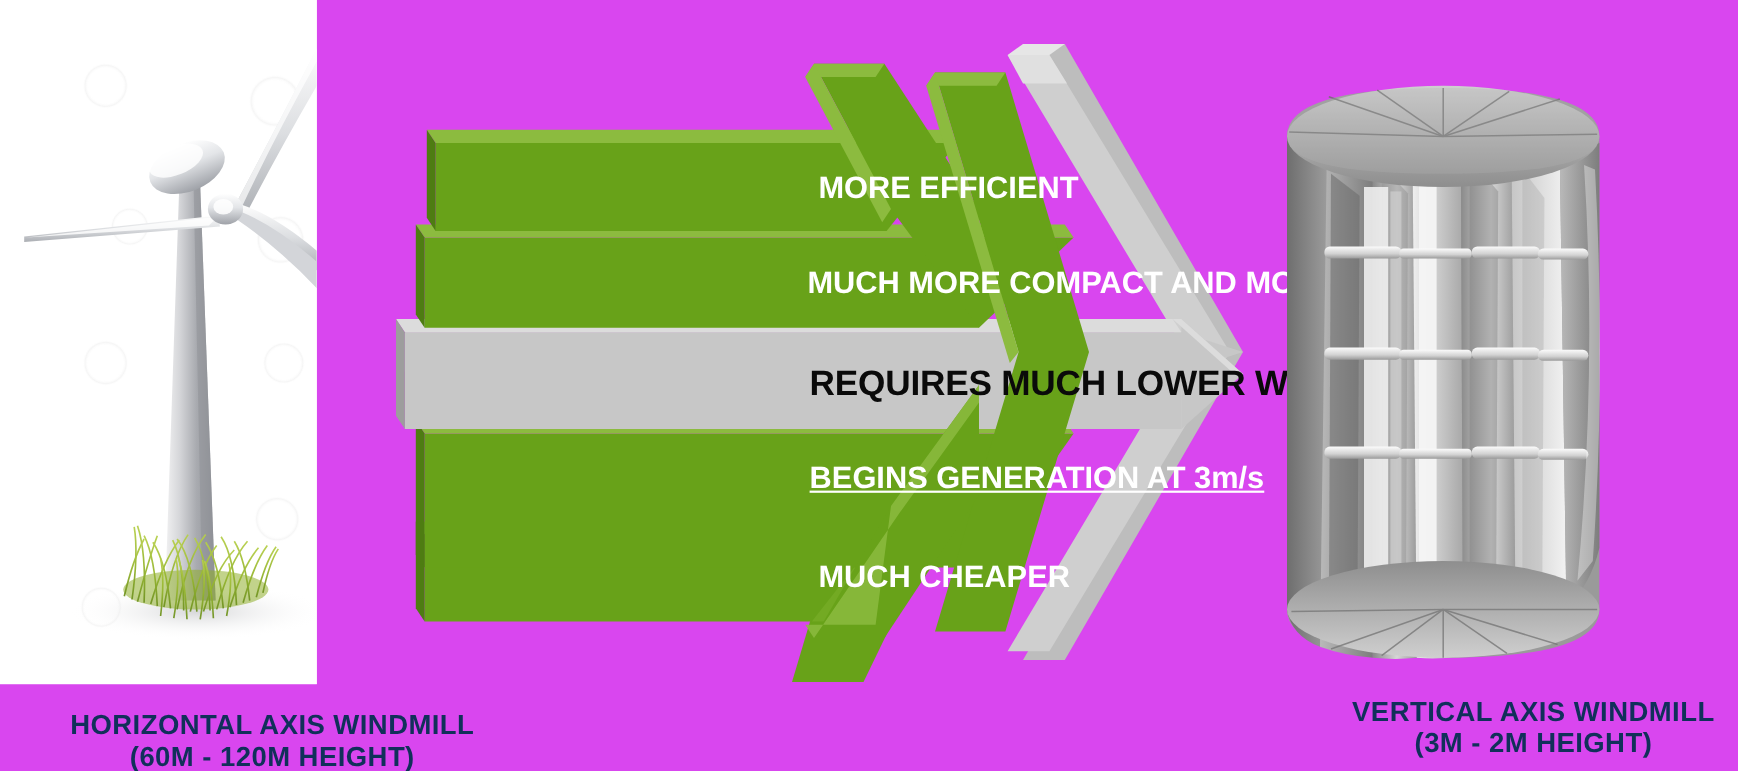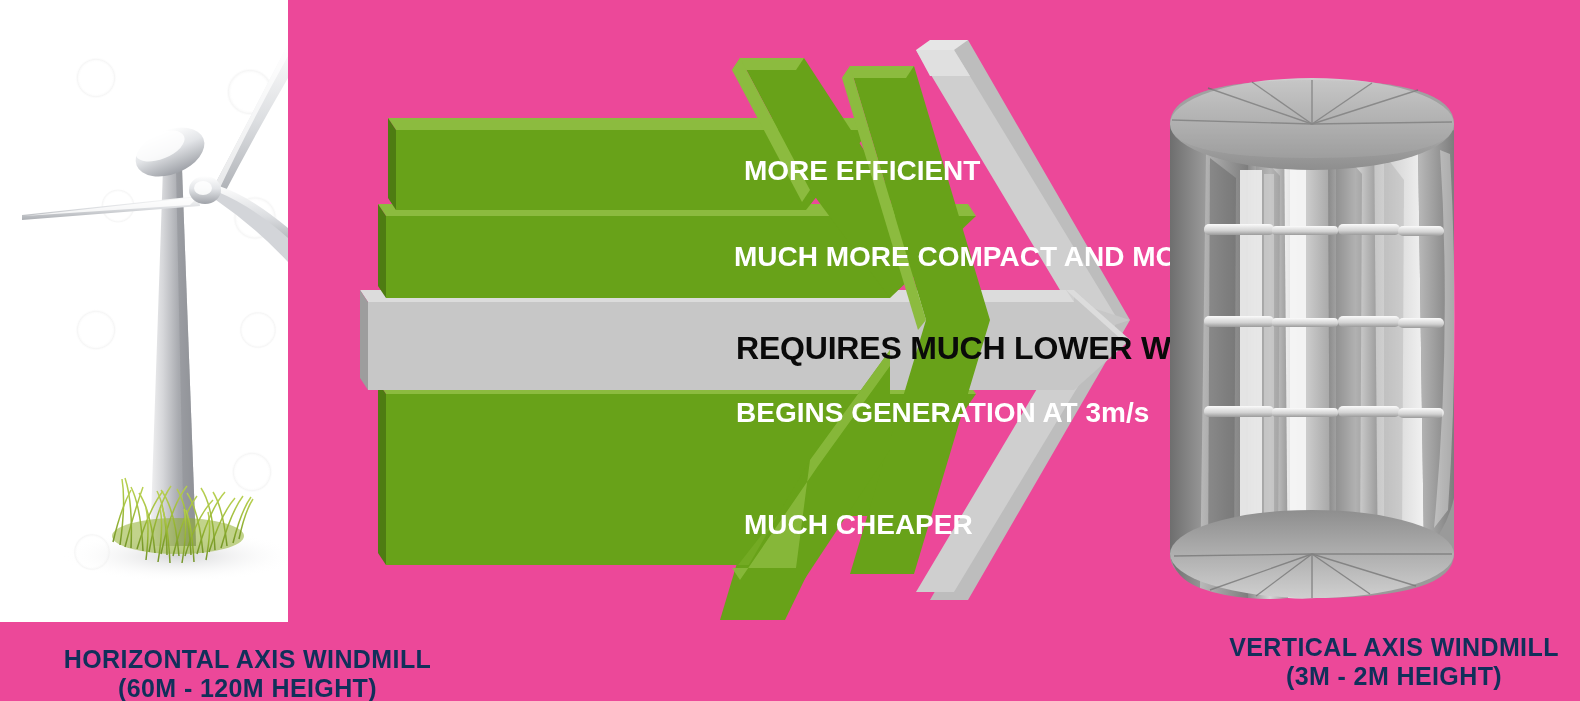--- a/index.html
+++ b/index.html
@@ -5,21 +5,21 @@
 <style>
   html,body{margin:0;padding:0;background:#000;}
   body{
     font-family:"Liberation Sans","DejaVu Sans",sans-serif;
     -webkit-font-smoothing:antialiased;
   }
   #stage{
     position:relative;
     width:1580px;
     height:701px;
-    background:#ec4899;
+    background:#d946ef;
     overflow:hidden;
   }
 
   
   #left-photo-panel{
     position:absolute; left:0; top:0; width:288px; height:622px;
     background:#ffffff; overflow:hidden;
   }
   .hawt-svg{position:absolute;left:0;top:0;width:288px;height:622px;}
 
@@ -59,21 +59,21 @@
     font-weight:bold;
     white-space:nowrap;
     pointer-events:none;
   }
   .bar-label.green{ color:#ffffff; font-size:28px; }
   .bar-label.grey{ color:#0a0a0a; font-size:32px; letter-spacing:-0.2px;}
 
   #label-0{ left:414px; top:135px; }
   #label-1{ left:404px; top:221px; }
   #label-2{ left:406px; top:310px; }
-  #label-3{ left:406px; top:377px; }
+  #label-3{ left:406px; top:399px;text-decoration:underline; }
   #label-4{ left:414px; top:489px;text-align:center; }
 </style>
 </head>
 <body>
 
 <div id="stage">
 
   <div id="left-photo-panel">
     <svg class="hawt-svg" viewBox="0 0 288 622" xmlns="http://www.w3.org/2000/svg">
       <defs>

